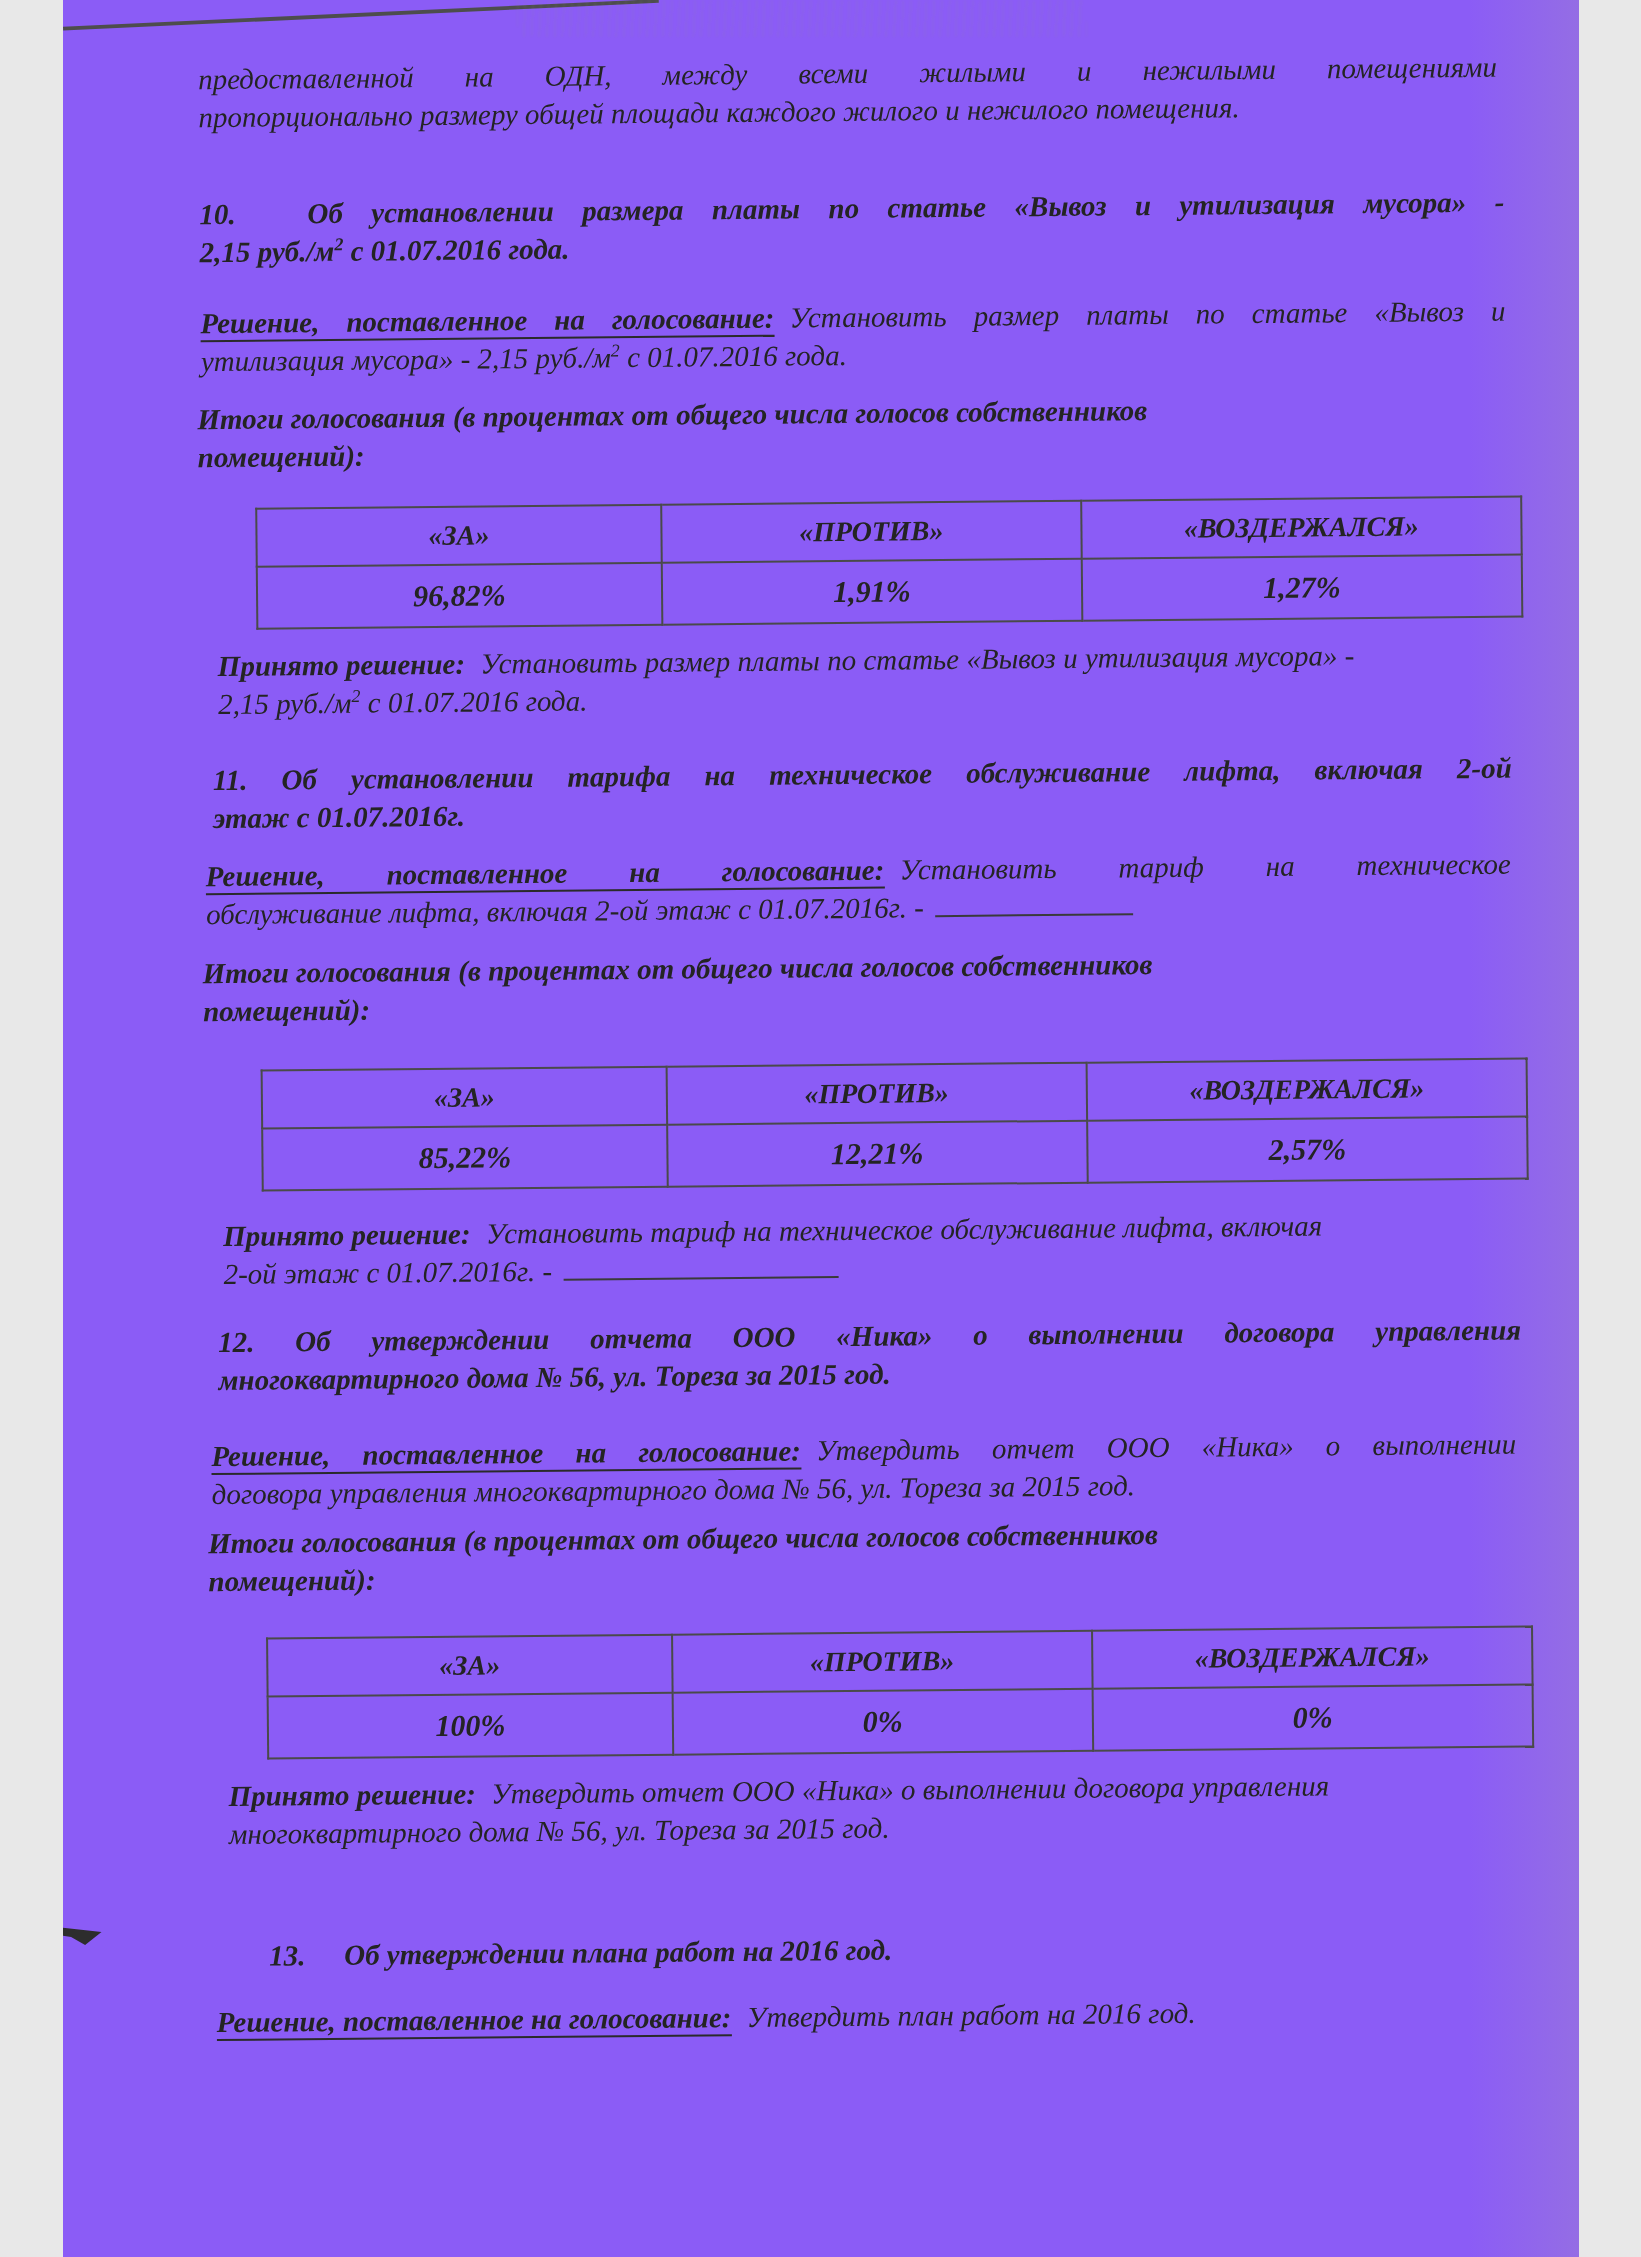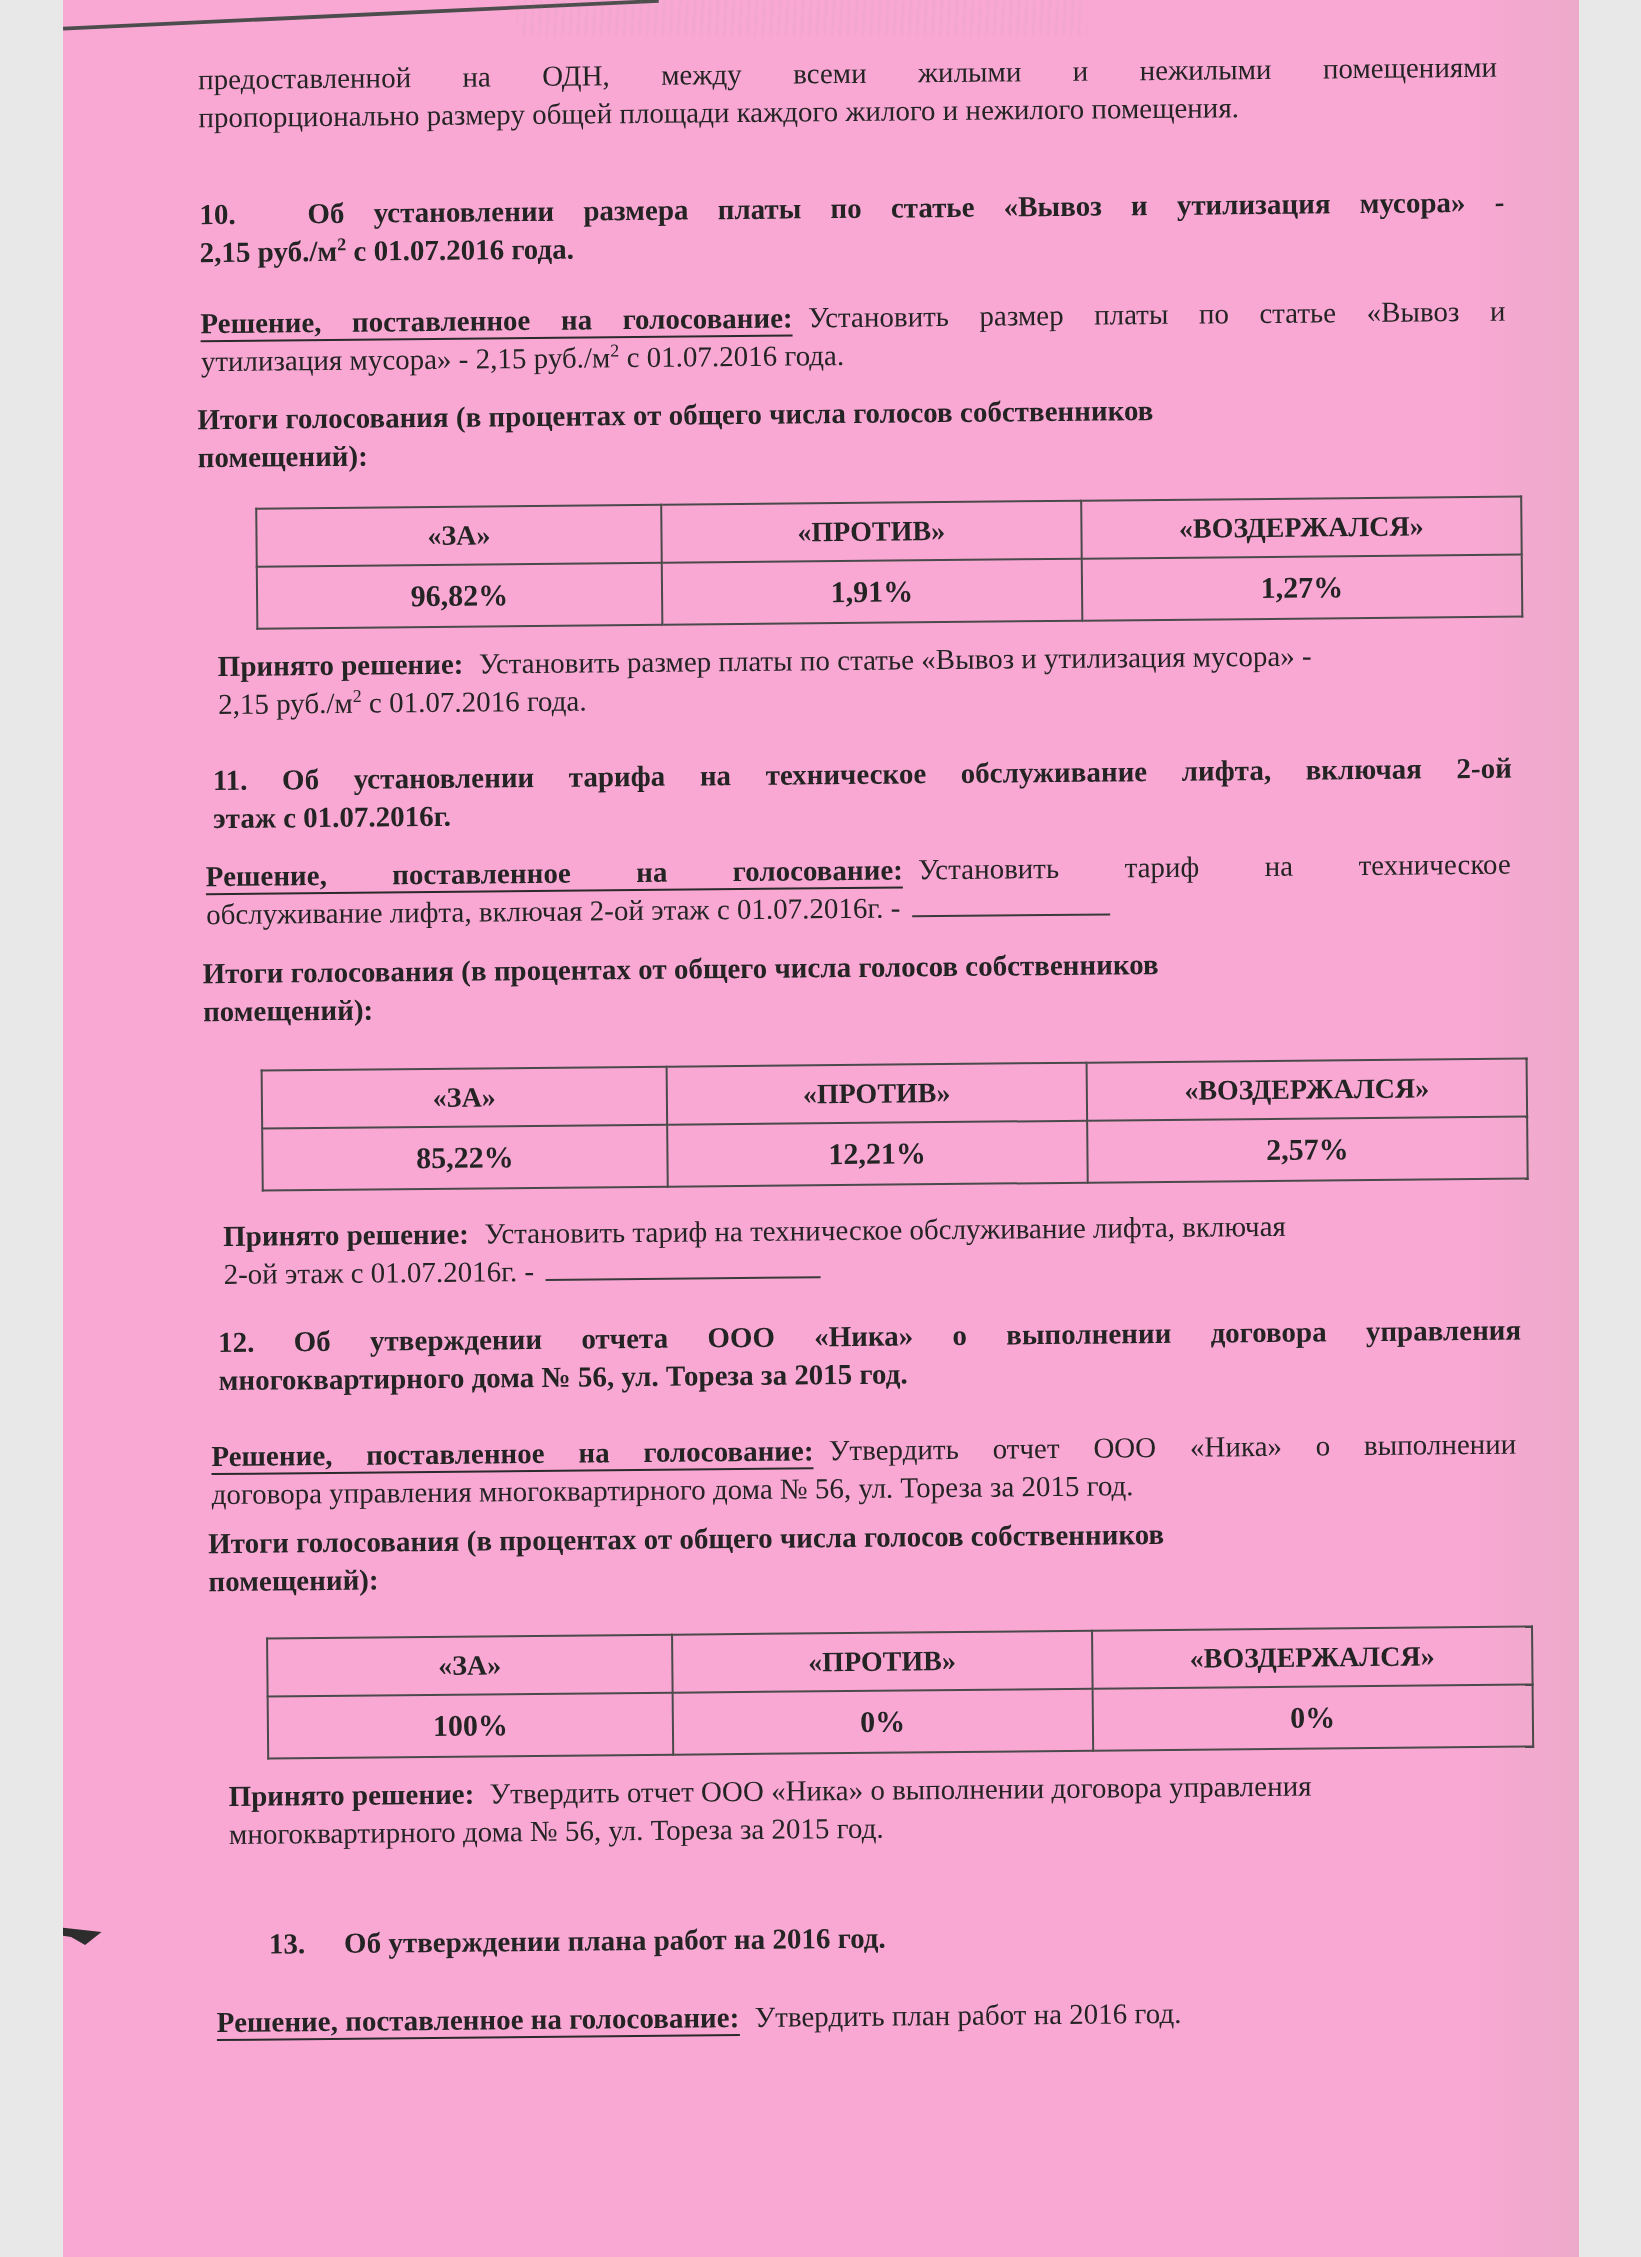--- a/index.html
+++ b/index.html
@@ -1,19 +1,19 @@
 <!DOCTYPE html>
 <html><head>
 <meta charset="utf-8">
 <style>
   html,body{margin:0;padding:0;background:#e8e8e8;}
   .page{
     position:relative;width:1516px;height:2257px;margin:0 auto;
-    background:#f9a8d4;overflow:hidden;
-    font-family:"Liberation Serif",serif;color:#242424;
+    background:#8b5cf6;overflow:hidden;
+    font-family:"Liberation Serif",serif;color:#242424;font-style:italic;
   }
   .content{position:absolute;left:0;top:0;width:1641px;height:2257px;
     transform:rotate(-0.55deg);transform-origin:367px 1110px;}
   .blk{position:absolute;font-size:29px;line-height:38px;}
   .b{font-weight:bold;}
   .jl{text-align:justify;text-align-last:justify;}
   .numspan{display:inline-block;font-weight:bold;}
   .ul-label{border-bottom:2.9px solid #2a2a2a;padding-bottom:1px;}
   .rest{margin-left:15.4px;}
   sup{font-size:0.62em;vertical-align:super;line-height:0;}
@@ -161,21 +161,21 @@
       </tr>
     </tbody>
       </table>
 
     <div class="blk" style="left:159px;top:1775px;width:1284px;">
       <div><span class="b">Принято решение:</span><span class="rest">Утвердить отчет ООО «Ника» о выполнении договора управления</span></div>
       <div>многоквартирного дома № 56, ул. Тореза за 2015 год.</div>
     </div>
 
     <div class="blk b" style="left:198px;top:1923px;width:1255px;">
-      <div><span class="numspan" style="width:75px;">13.</span><span>Об утверждении  плана работ на 2016 год.</span></div>
+      <div><span class="numspan" style="width:75px;margin-top:12px;">13.</span><span>Об утверждении  плана работ на 2016 год.</span></div>
     </div>
 
     <div class="blk" style="left:145px;top:2001px;width:1305px;">
       <div><span class="b ul-label"><span>Решение, поставленное на голосование</span><span>:</span></span><span class="rest">Утвердить  план работ на 2016 год.</span></div>
     </div>
 
   </div>
 </div>
 
 

